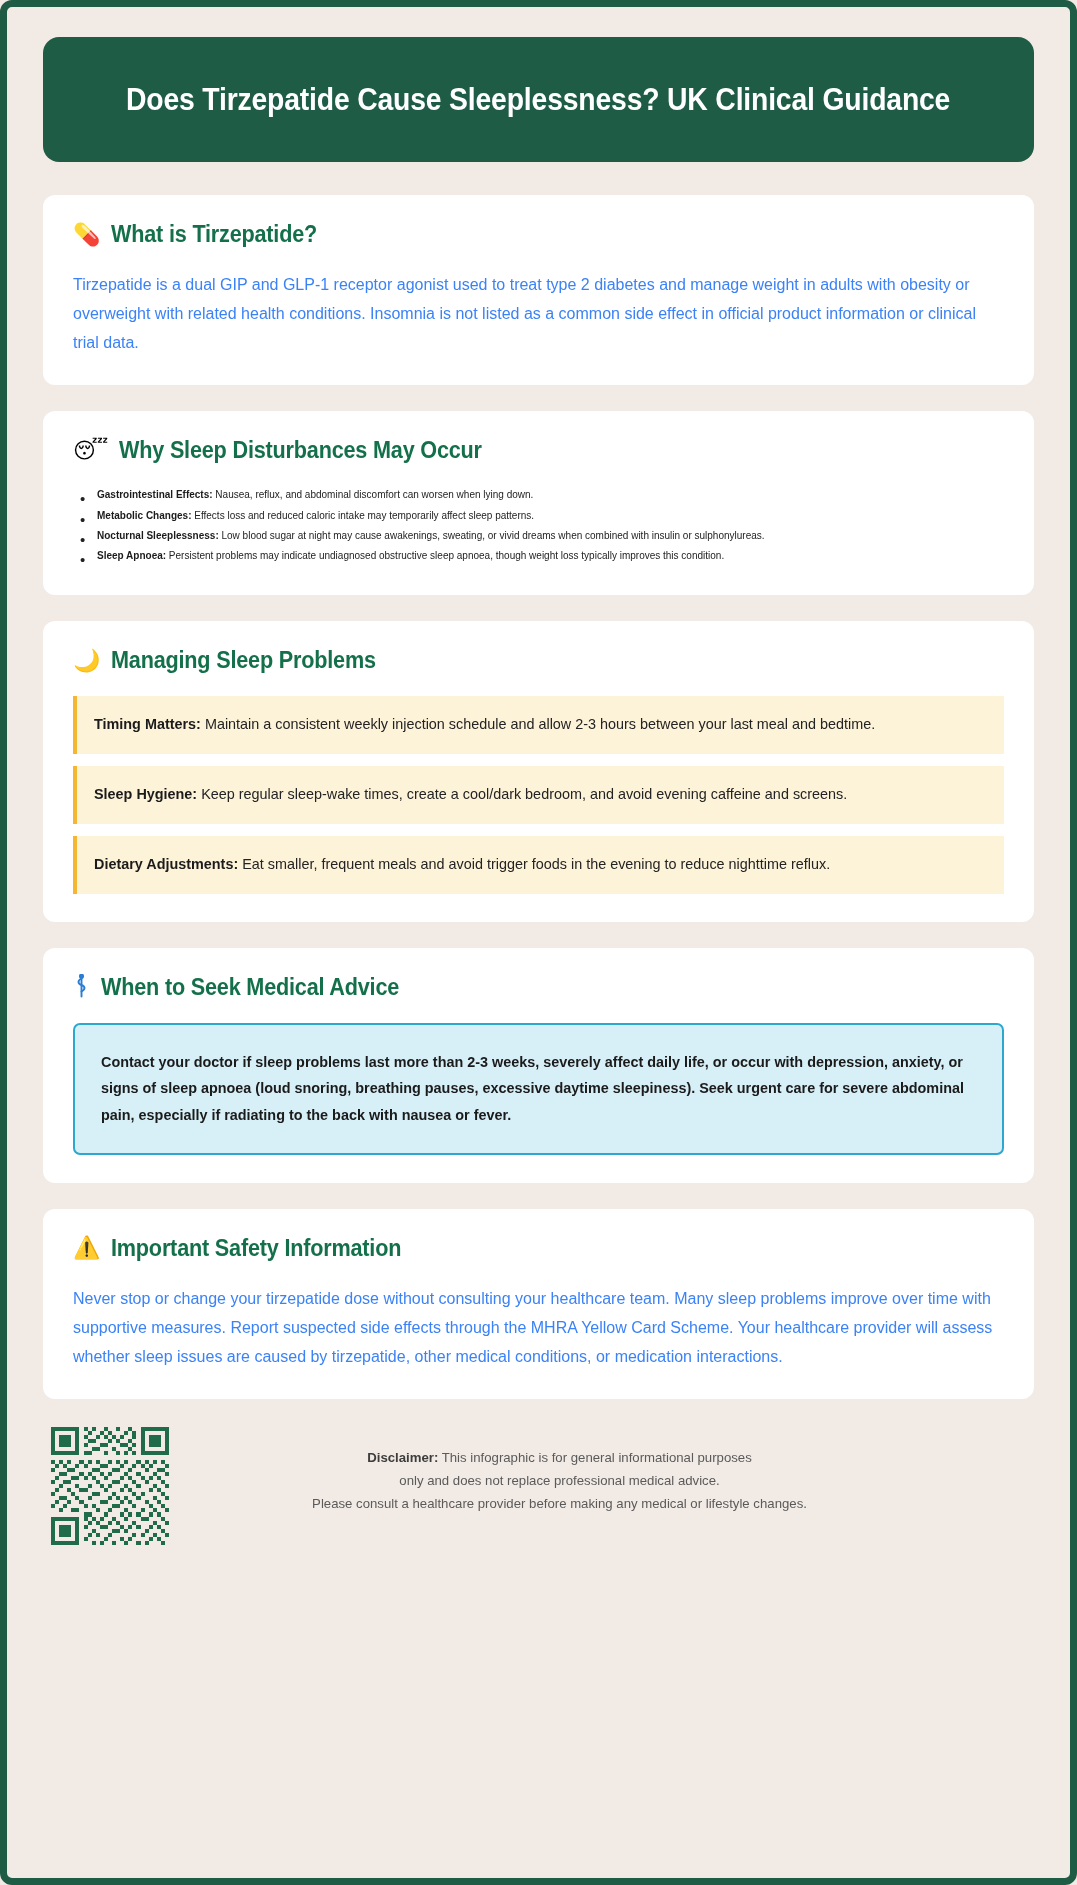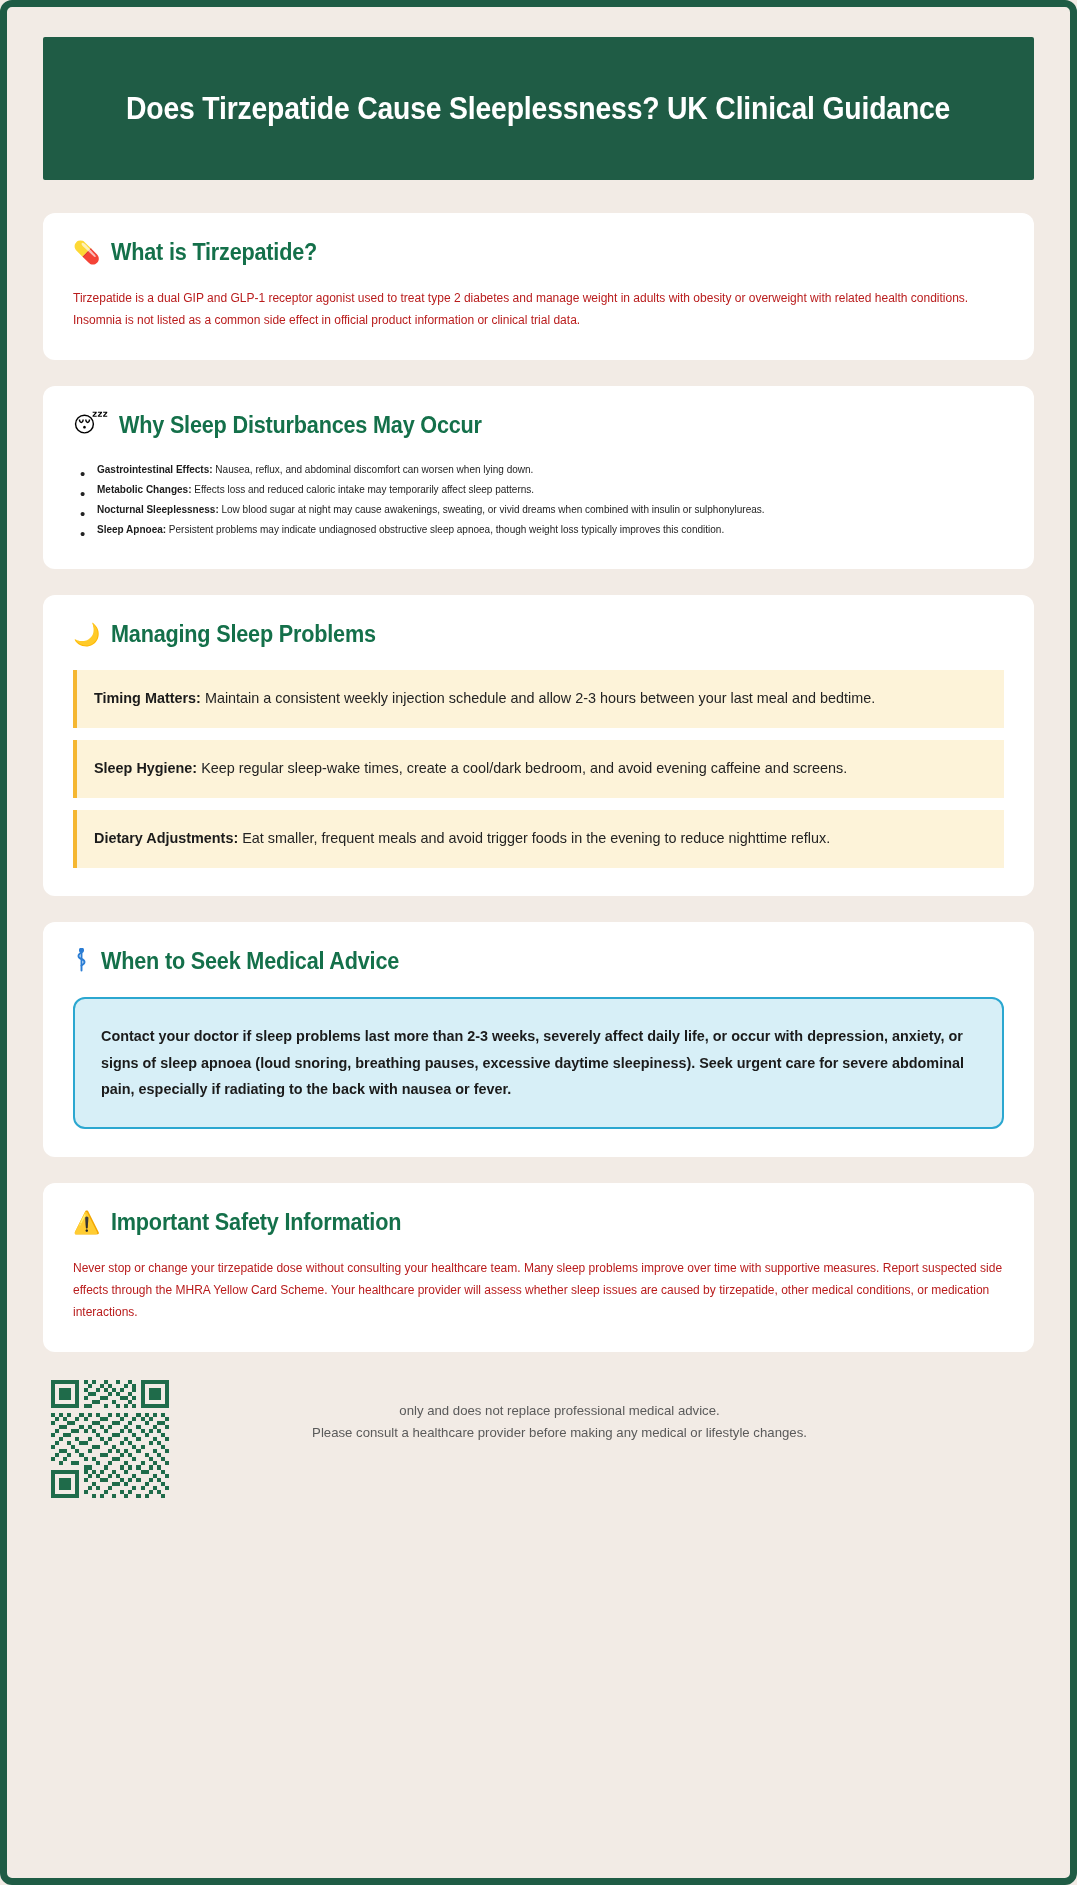--- a/index.html
+++ b/index.html
@@ -18,22 +18,22 @@
     border: 7px solid #1f5c45;
     border-radius: 12px;
     padding: 30px 36px 0 36px;
     position: relative;
     overflow: hidden;
   }
 
   
   .header {
     background: #1f5c45;
-    border-radius: 2px;
-    height: 143px;
+    border-radius: 16px;
+    height: 125px;
     display: flex;
     align-items: center;
     justify-content: center;
     padding: 0 30px;
     margin-bottom: 33px;
   }
   .header h1 {
     color: #ffffff;
     font-size: 30.5px;
     font-weight: bold;
@@ -67,22 +67,22 @@
     color: #14704a;
     font-size: 23px;
     font-weight: bold;
     font-family: "Liberation Sans Narrow", "Liberation Sans", sans-serif;
     letter-spacing: -0.2px;
     transform: scaleX(0.94);
     transform-origin: left center;
   }
 
   .body-text {
-    color: #b91c1c;
-    font-size: 12px;
+    color: #3b82f6;
+    font-size: 16px;
     line-height: 1.82;
   }
 
   
   ul.reasons {
     list-style: none;
     padding-left: 0;
   }
   ul.reasons li {
     position: relative;
@@ -111,21 +111,21 @@
     color: #232323;
     font-size: 14.4px;
     line-height: 1.8;
   }
   .tip:last-child { margin-bottom: 0; }
 
   
   .alert {
     background: #d7eff7;
     border: 2px solid #2ba7d0;
-    border-radius: 12px;
+    border-radius: 7px;
     padding: 24px 26px;
     color: #1b1b1b;
     font-size: 14.4px;
     font-weight: bold;
     line-height: 1.85;
   }
 
   
   .footer {
     display: flex;
@@ -456,18 +456,19 @@
             <rect x="12" y="28" width="1" height="1"></rect>
             <rect x="15" y="28" width="1" height="1"></rect>
             <rect x="18" y="28" width="1" height="1"></rect>
             <rect x="21" y="28" width="1" height="1"></rect>
             <rect x="23" y="28" width="1" height="1"></rect>
             <rect x="27" y="28" width="1" height="1"></rect>
         </g>
       </svg>
     </div>
     <div class="disclaimer">
+      <div><b>Disclaimer:</b><span> This infographic is for general informational purposes</span></div>
       <div>only and does not replace professional medical advice.</div>
       <div>Please consult a healthcare provider before making any medical or lifestyle changes.</div>
     </div>
   </div>
 
 </div>
 
 </body></html>

